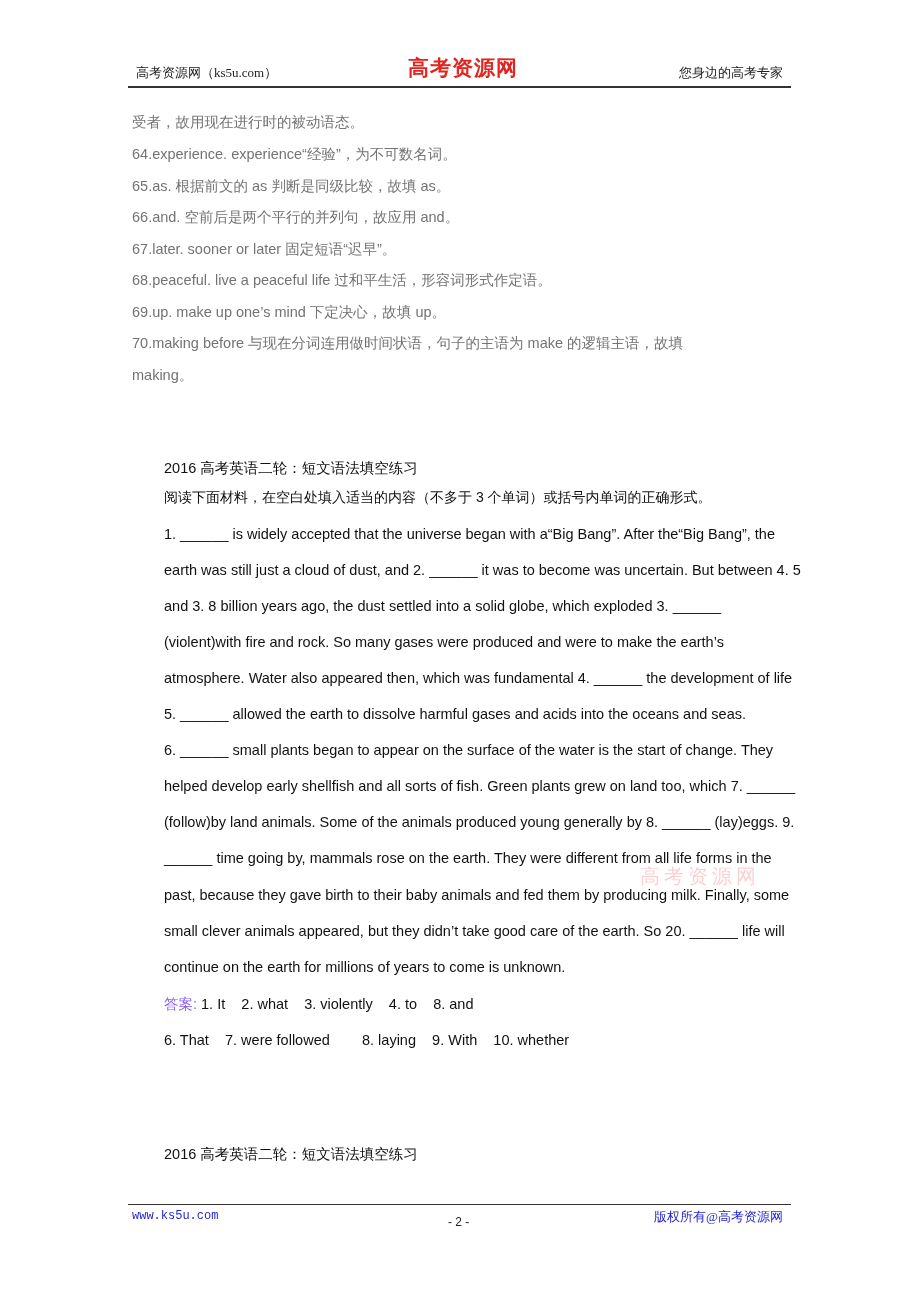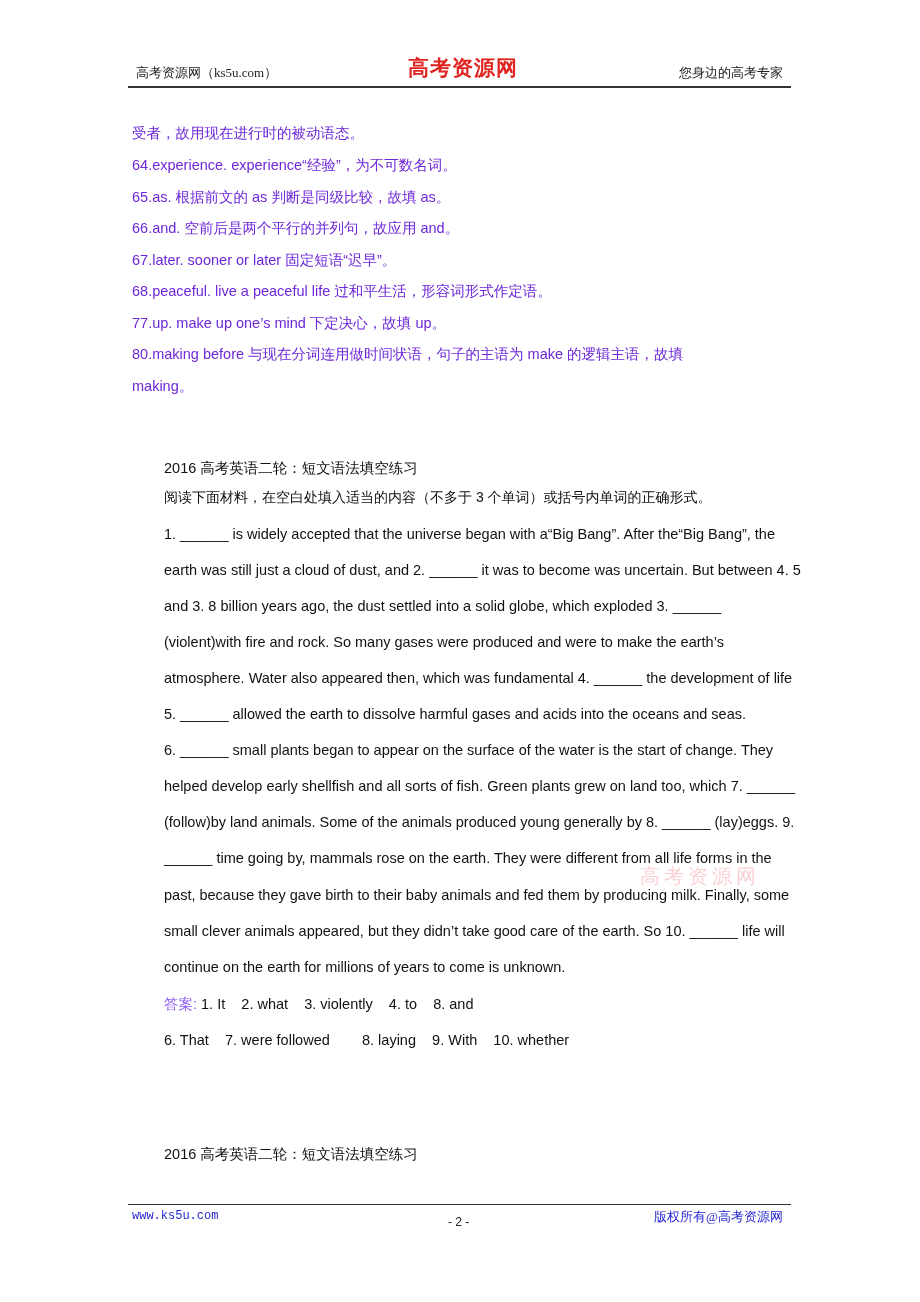--- a/index.html
+++ b/index.html
@@ -5,21 +5,21 @@
     html, body { margin: 0; padding: 0; background: #ffffff; }
     body { width: 920px; height: 1302px; position: relative; overflow: hidden;
            font-family: "Liberation Sans", "DejaVu Sans", sans-serif; color: #111; }
     .header { position: absolute; left: 128px; top: 56px; width: 663px; height: 30px; }
     .header .left { position: absolute; left: 8px; bottom: 4px; font-family: "Liberation Serif", "DejaVu Serif", serif; font-size: 13px; color: #222; }
     .header .center { position: absolute; left: 280px; top: -2px; font-family: "DejaVu Serif", serif; font-size: 21px; font-weight: bold; color: #e0241f; letter-spacing: 1px; }
     .header .right { position: absolute; right: 8px; bottom: 4px; font-family: "Liberation Serif", "DejaVu Serif", serif; font-size: 13px; color: #222; text-align: center; }
     .header-rule { position: absolute; left: 128px; top: 86px; width: 663px; height: 2px; background: #333; }
 
     .line { position: absolute; left: 132px; font-size: 14.5px; white-space: nowrap; line-height: 20px; }
-    .blue { color: #6d28d9; margin-top: 11px; }
+    .blue { color: #737373; }
     .red { color: #8b5cf6; }
     .dark { color: #111; margin-left: 32px; }
 
     .watermark { position: absolute; left: 640px; top: 863px; font-size: 20px; color: rgba(240,120,130,0.35); letter-spacing: 4px; font-family: "DejaVu Serif", serif; }
 
     .footer-rule { position: absolute; left: 128px; top: 1204px; width: 663px; height: 1px; background: #333; }
     .footer-left { position: absolute; left: 132px; top: 1209px; font-family: "Liberation Mono", "DejaVu Sans Mono", monospace; font-size: 12px; color: #1f1fd0; }
     .footer-center { position: absolute; left: 448px; top: 1215px; font-size: 12px; color: #222; }
     .footer-right { position: absolute; right: 137px; top: 1208px; font-family: "Liberation Serif", "DejaVu Serif", serif; font-size: 13px; color: #1f1fd0; }
   </style>
@@ -32,39 +32,39 @@
   <span class="right">您身边的高考专家</span>
 </div>
 <div class="header-rule"></div>
 
 <div class="line blue" style="top:112px">受者，故用现在进行时的被动语态。</div>
 <div class="line blue" style="top:144px">64.experience. experience“经验”，为不可数名词。</div>
 <div class="line blue" style="top:176px">65.as.    根据前文的 as 判断是同级比较，故填 as。</div>
 <div class="line blue" style="top:207px">66.and.  空前后是两个平行的并列句，故应用 and。</div>
 <div class="line blue" style="top:239px">67.later. sooner or later 固定短语“迟早”。</div>
 <div class="line blue" style="top:270px">68.peaceful.    live a peaceful life 过和平生活，形容词形式作定语。</div>
-<div class="line blue" style="top:302px">77.up.    make up one’s mind 下定决心，故填 up。</div>
-<div class="line blue" style="top:333px">80.making      before 与现在分词连用做时间状语，句子的主语为 make 的逻辑主语，故填</div>
+<div class="line blue" style="top:302px">69.up.    make up one’s mind 下定决心，故填 up。</div>
+<div class="line blue" style="top:333px">70.making      before 与现在分词连用做时间状语，句子的主语为 make 的逻辑主语，故填</div>
 <div class="line blue" style="top:365px">making。</div>
 
 <div class="line dark" style="top:458px">2016 高考英语二轮：短文语法填空练习</div>
 <div class="line dark" style="top:487px; font-size:14px;">阅读下面材料，在空白处填入适当的内容（不多于 3 个单词）或括号内单词的正确形式。</div>
 
 <div class="line dark" style="top:524px">1. ______ is widely accepted that the universe began with a“Big Bang”. After the“Big Bang”, the</div>
 <div class="line dark" style="top:560px">earth was still just a cloud of dust, and 2. ______ it was to become was uncertain. But between 4. 5</div>
 <div class="line dark" style="top:596px">and 3. 8 billion years ago, the dust settled into a solid globe, which exploded 3. ______</div>
 <div class="line dark" style="top:632px">(violent)with fire and rock. So many gases were produced and were to make the earth’s</div>
 <div class="line dark" style="top:668px">atmosphere. Water also appeared then, which was fundamental 4. ______ the development of life</div>
 <div class="line dark" style="top:704px">5. ______ allowed the earth to dissolve harmful gases and acids into the oceans and seas.</div>
 <div class="line dark" style="top:740px">6. ______ small plants began to appear on the surface of the  water is the start of change. They</div>
 <div class="line dark" style="top:776px">helped develop early shellfish and all sorts of fish. Green plants grew on land too, which 7. ______</div>
 <div class="line dark" style="top:812px">(follow)by land animals. Some of the animals produced young generally by 8. ______ (lay)eggs. 9.</div>
 <div class="line dark" style="top:848px">______ time going by, mammals rose on the earth. They were different from all life forms in the</div>
 <div class="line dark" style="top:885px">past, because they gave birth to their baby animals and fed them by producing milk. Finally, some</div>
-<div class="line dark" style="top:921px">small clever animals appeared, but they  didn’t take good care of the earth. So 10. ______ life will</div>
+<div class="line dark" style="top:921px">small clever animals appeared, but they  didn’t take good care of the earth. So 20. ______ life will</div>
 <div class="line dark" style="top:957px">continue on the earth for millions of years to come is unknown.</div>
 
 <div class="watermark">高考资源网</div>
 
 <div class="line dark" style="top:994px">
   <span class="red">答案:</span><span style="white-space:pre"> 1. It    2. what    3. violently    4. to    8. and</span>
 </div>
 <div class="line dark" style="top:1030px; white-space:pre">6. That    7. were followed        8. laying    9. With    10. whether</div>
 
 <div class="line dark" style="top:1144px">2016 高考英语二轮：短文语法填空练习</div>

